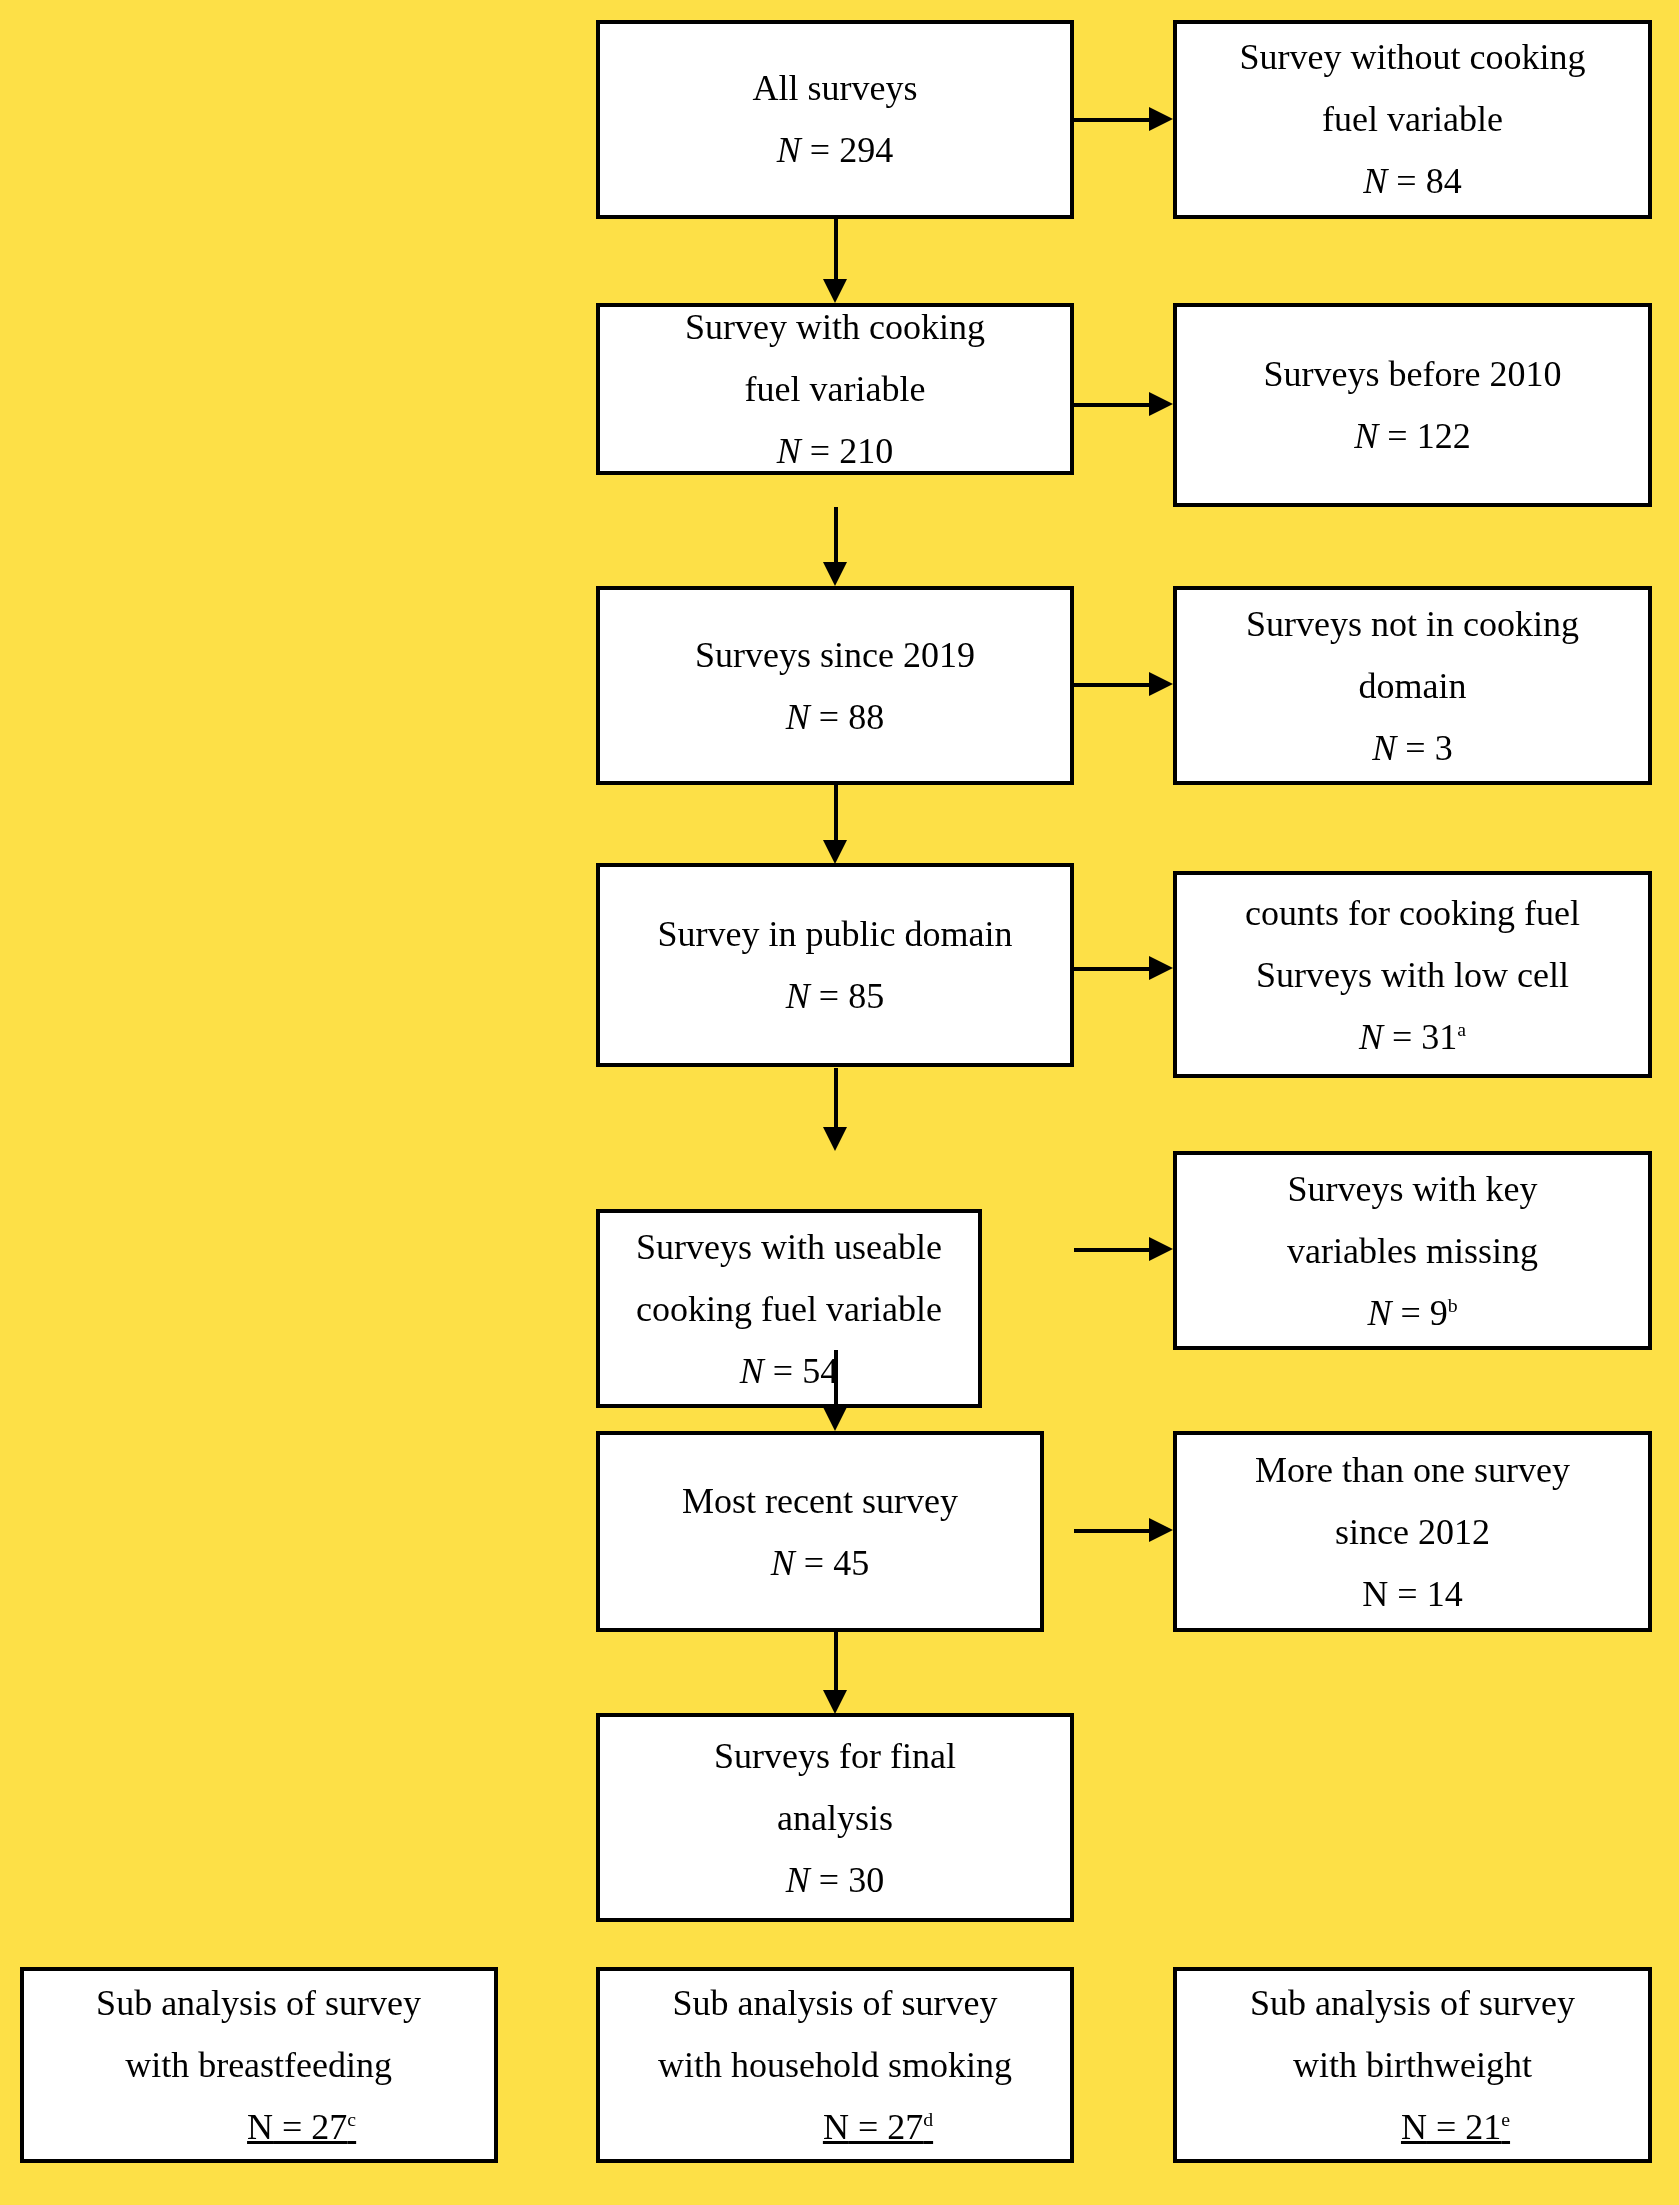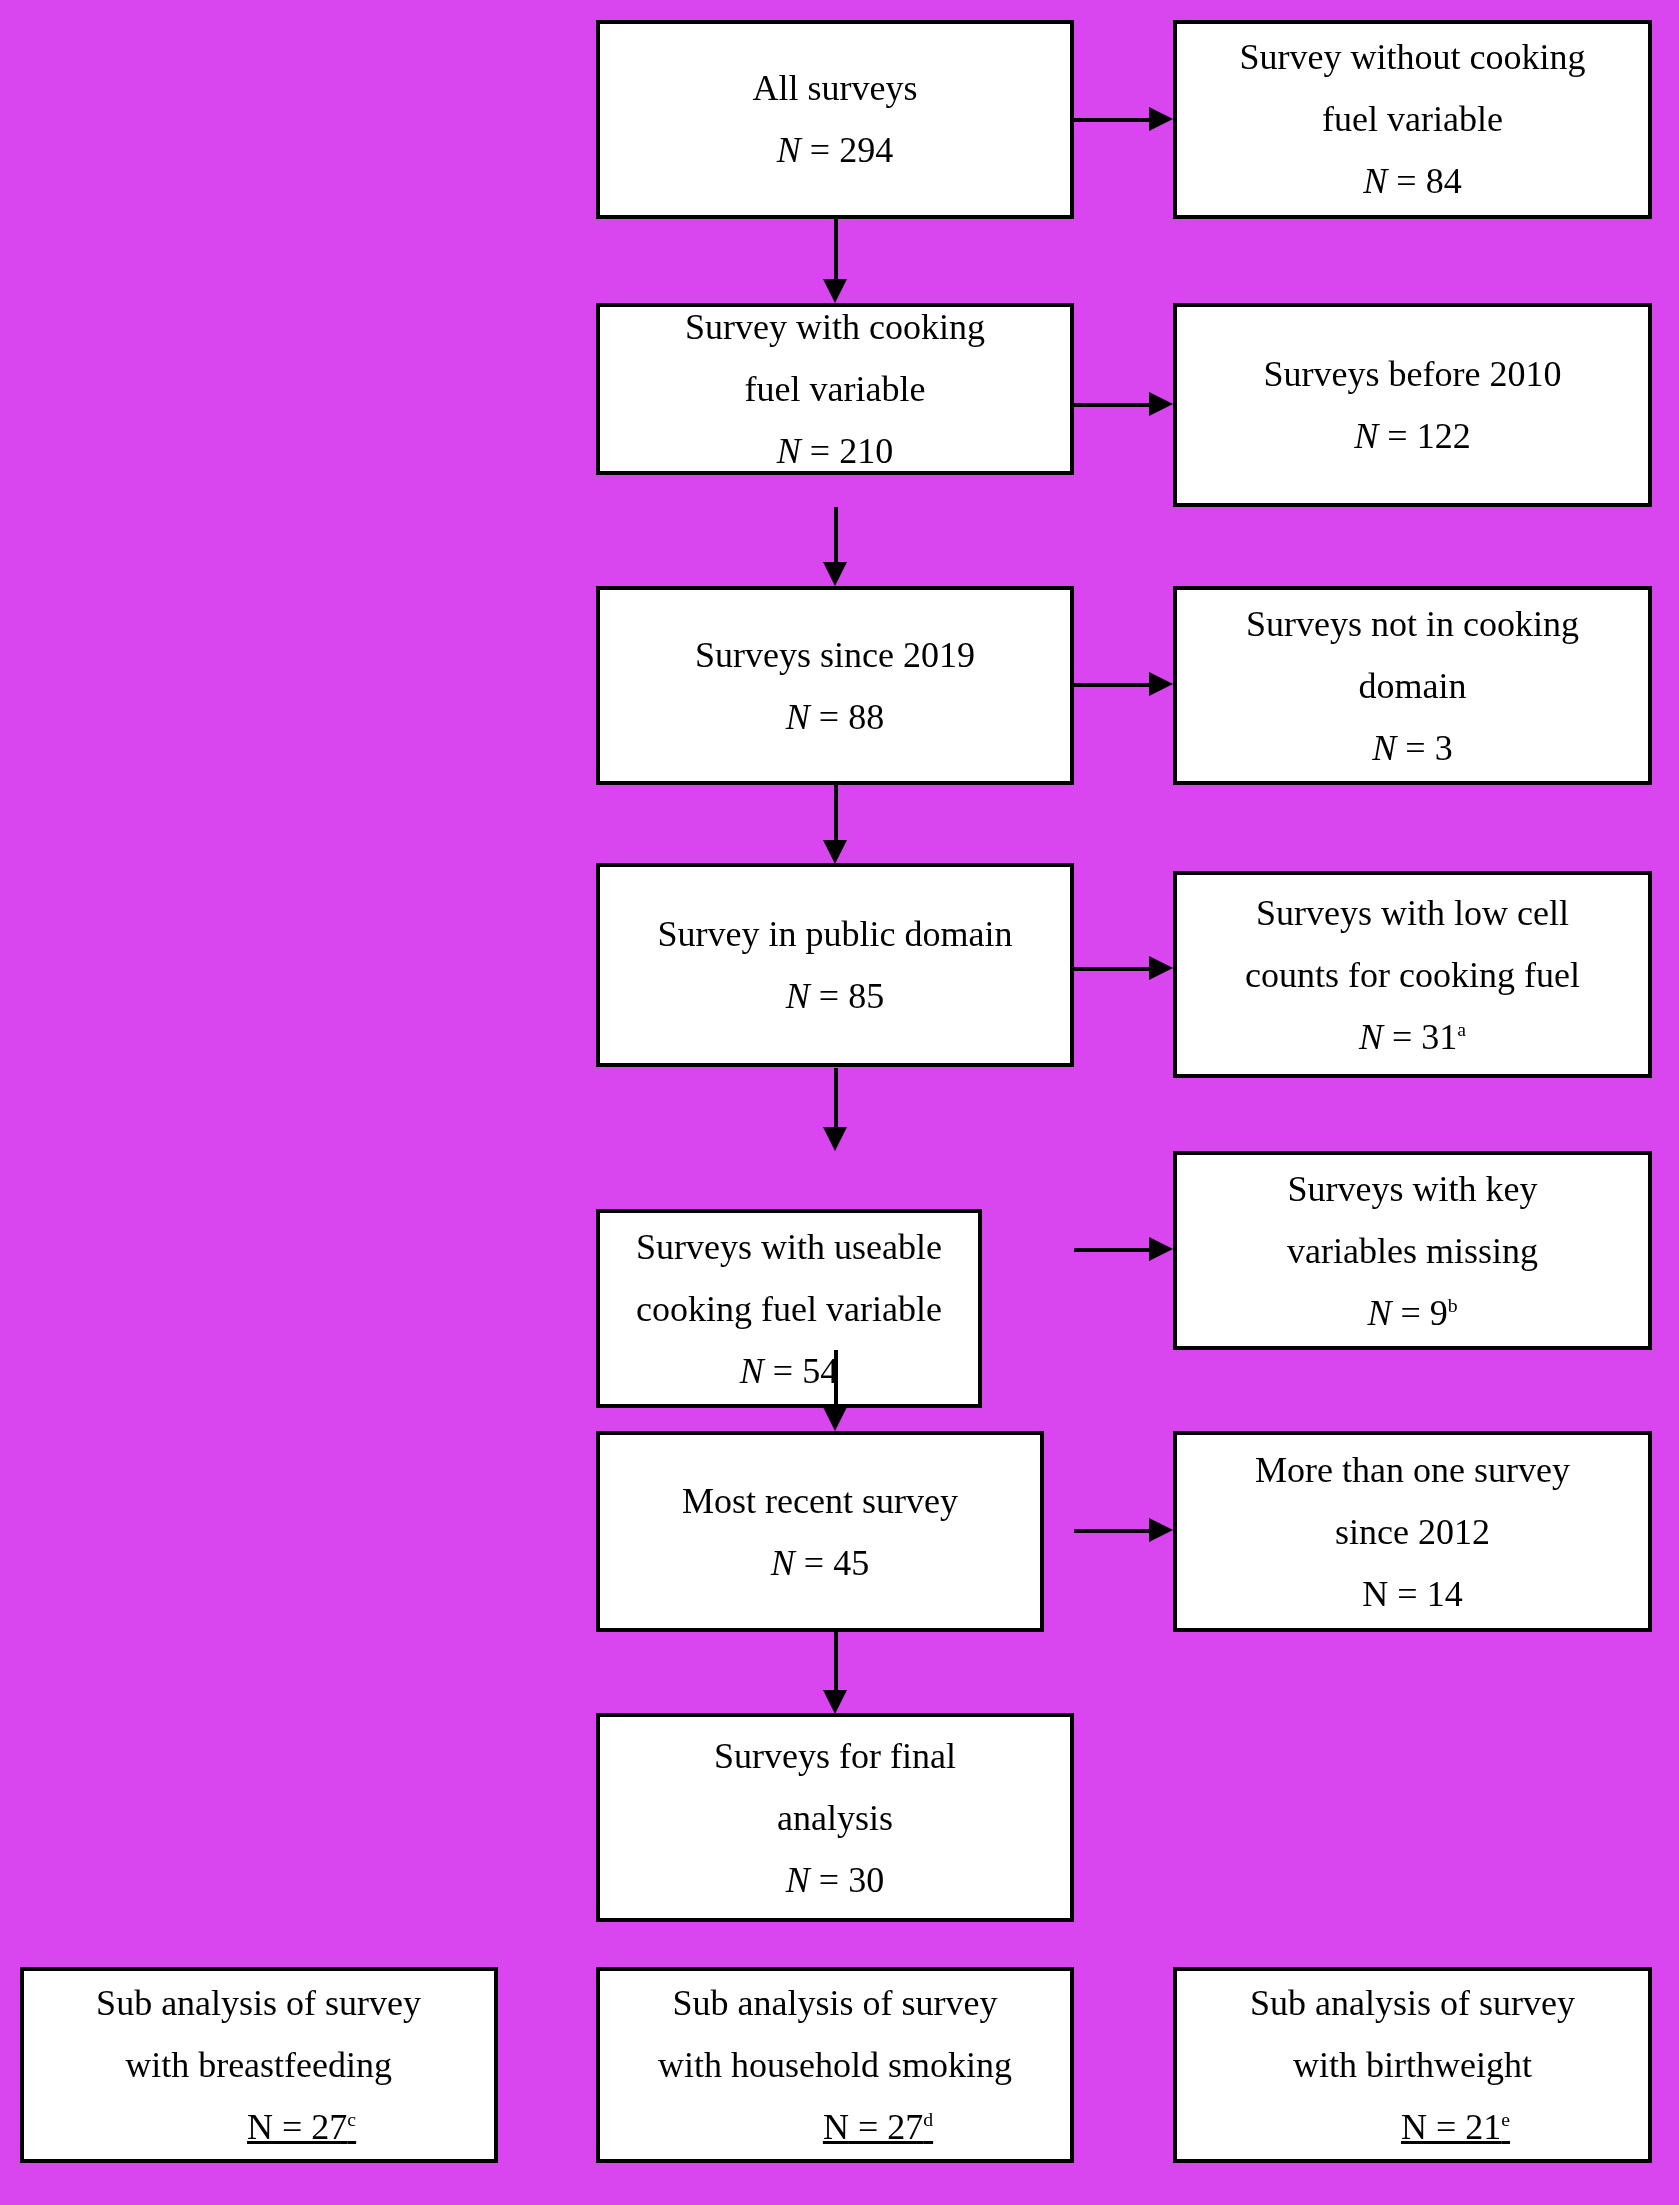--- a/index.html
+++ b/index.html
@@ -1,20 +1,20 @@
 <!DOCTYPE html>
 <html style="font-size:7.3px"><head>
 <meta charset="utf-8">
 <style>
   html,body{margin:0;padding:0;background:#ffffff;}
   .canvas{
     position:relative;
     width:1679px;
     height:2205px;
-    background:#d946ef;
+    background:#fde047;
     font-family:"Liberation Serif", serif;
     color:#000000;
   }
   .box{
     position:absolute;
     box-sizing:border-box;
     border:4.6px solid #000000;
     background:#ffffff;
     display:flex;
     flex-direction:column;
@@ -105,22 +105,22 @@
     <div class="line nline"><span class="nvar">N</span><span> = 122</span><sup class="nsup"></sup></div>
   </div>
 
   <div class="box" style="left:1173px;top:586px;width:479px;height:199px" data-n-italic="true">
     <div class="line">Surveys not in cooking</div>
     <div class="line">domain</div>
     <div class="line nline"><span class="nvar">N</span><span> = 3</span><sup class="nsup"></sup></div>
   </div>
 
   <div class="box" style="left:1173px;top:871px;width:479px;height:207px" data-n-italic="true">
+    <div class="line">counts for cooking fuel</div>
     <div class="line">Surveys with low cell</div>
-    <div class="line">counts for cooking fuel</div>
     <div class="line nline"><span class="nvar">N</span><span> = 31</span><sup class="nsup">a</sup></div>
   </div>
 
   <div class="box" style="left:1173px;top:1151px;width:479px;height:199px" data-n-italic="true">
     <div class="line">Surveys with key</div>
     <div class="line">variables missing</div>
     <div class="line nline"><span class="nvar">N</span><span> = 9</span><sup class="nsup">b</sup></div>
   </div>
 
   <div class="box" style="left:1173px;top:1431px;width:479px;height:201px" data-n-italic="false">

